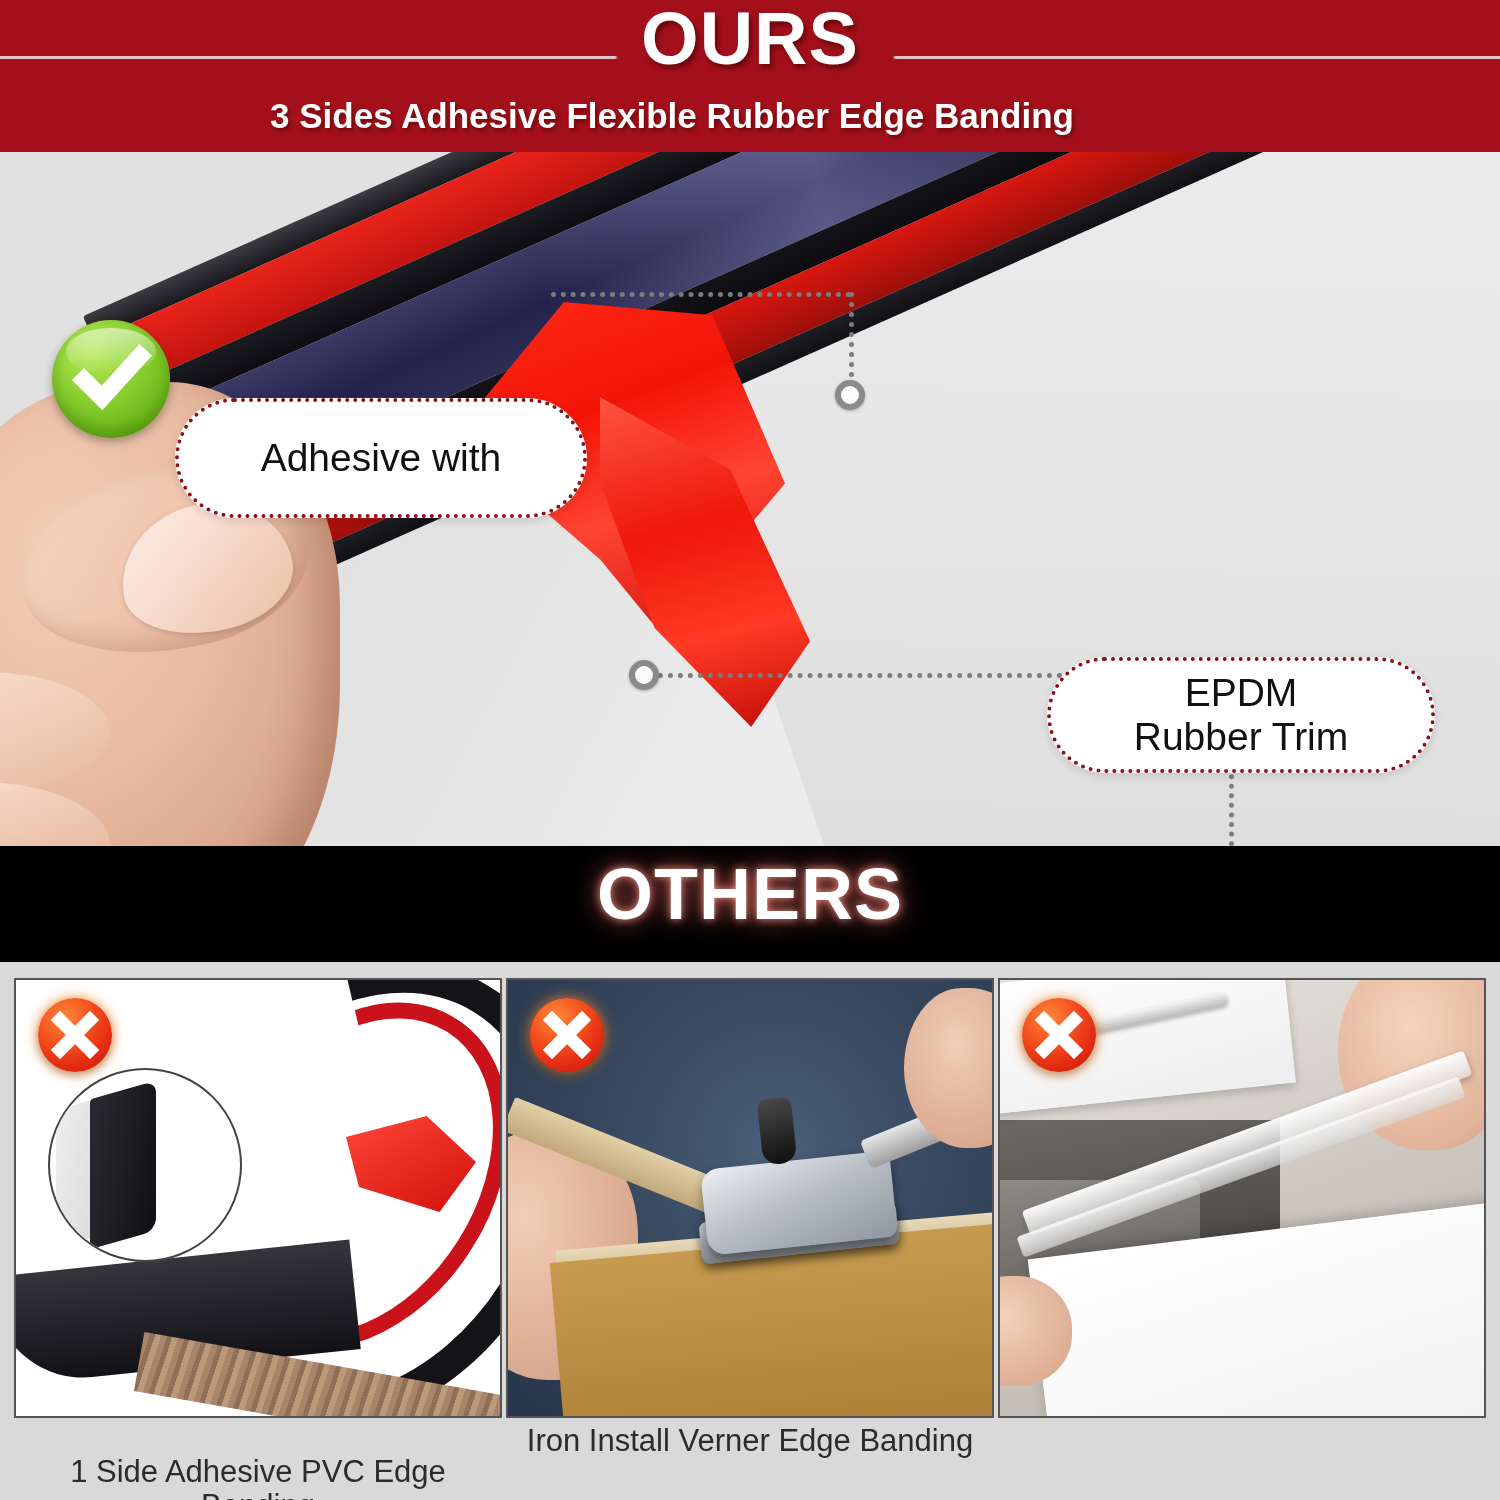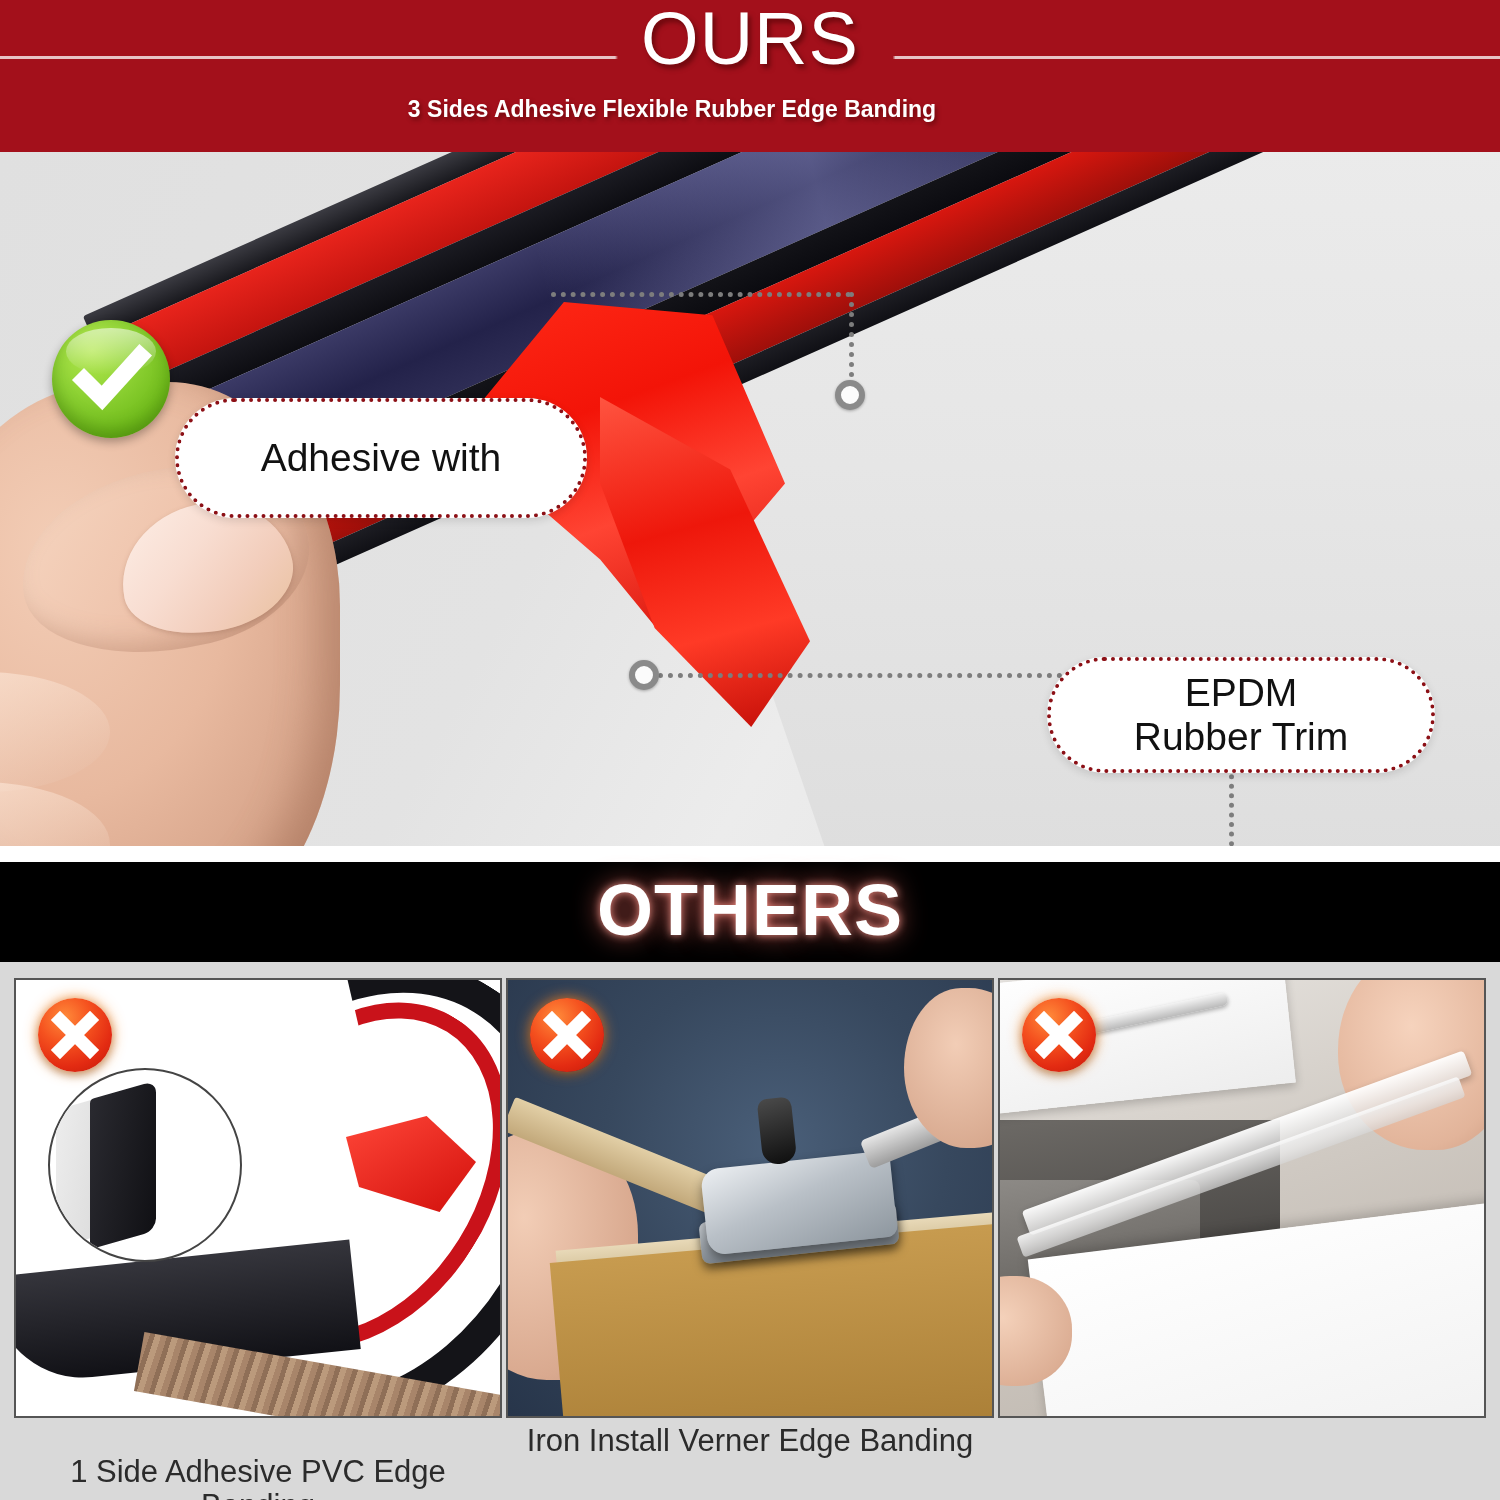--- a/index.html
+++ b/index.html
@@ -9,24 +9,24 @@
 
   
   .ours-header{position:absolute;left:0;top:0;width:1500px;height:152px;
      background:#A3101B;overflow:hidden;}
   .ours-rule{position:absolute;left:0;top:56px;width:1500px;height:3px;
      background:linear-gradient(to right,
         rgba(255,255,255,.75) 0%, rgba(255,255,255,.75) 41%,
         rgba(255,255,255,0) 41.2%, rgba(255,255,255,0) 59.5%,
         rgba(255,255,255,.75) 59.7%, rgba(255,255,255,.75) 100%);}
   .ours-title{position:absolute;left:0;top:2px;width:1500px;text-align:center;
-     font-size:74px;font-weight:normal;color:#fff;letter-spacing:1px;line-height:1;
+     font-size:74px;font-weight:bold;color:#fff;letter-spacing:1px;line-height:1;
      text-shadow:3px 4px 5px rgba(60,0,0,.55);}
   .ours-sub{position:absolute;left:0;top:98px;width:1344px;text-align:center;
-     font-size:23px;font-weight:bold;color:#fff;line-height:1;
+     font-size:35px;font-weight:bold;color:#fff;line-height:1;
      text-shadow:2px 3px 4px rgba(60,0,0,.5);}
 
   
   .hero{position:absolute;left:0;top:152px;width:1500px;height:694px;overflow:hidden;
      background:linear-gradient(118deg,#e0e0e0 0%,#e3e3e3 40%,#ececec 58%,#dedede 100%);}
   .hero-bgtilt{position:absolute;left:760px;top:-60px;width:1400px;height:900px;
      background:linear-gradient(200deg,#efefef 0%,#e6e6e6 45%,#d7d7d7 100%);
      transform:rotate(-19deg);}
 
   
@@ -88,21 +88,21 @@
 
   
   .check-badge{position:absolute;left:52px;top:168px;width:118px;height:118px;border-radius:50%;
      background:radial-gradient(circle at 34% 26%,#b3e84f 0%,#8ed234 38%,#72bd1c 70%,#5aa30f 100%);
      box-shadow:0 4px 10px rgba(0,0,0,.3),inset 0 -8px 16px rgba(40,90,0,.35);}
   .check-badge::before{content:"";position:absolute;left:12%;top:7%;width:76%;height:40%;
      border-radius:50%;background:linear-gradient(180deg,rgba(255,255,255,.55),rgba(255,255,255,0));}
   .check-badge svg{position:absolute;left:0;top:0;}
 
   
-  .others-bar{position:absolute;left:0;top:846px;width:1500px;height:116px;background:#000;margin-top:16px;}
+  .others-bar{position:absolute;left:0;top:846px;width:1500px;height:116px;background:#000;}
   .others-title{position:absolute;left:0;top:12px;width:1500px;text-align:center;
      font-size:72px;font-weight:bold;color:#fff;line-height:1;letter-spacing:1px;
      text-shadow:0 0 26px rgba(255,110,100,.75),0 0 9px rgba(255,170,160,.9);}
 
   
   .panels{position:absolute;left:0;top:962px;width:1500px;height:538px;background:#d9d9d9;}
   .panel{position:absolute;top:16px;width:488px;height:440px;overflow:hidden;
      background:#fff;border:2px solid #555;box-sizing:border-box;}
   .p1{left:14px;} .p2{left:506px;} .p3{left:998px;}
   .cap{position:absolute;top:462px;width:488px;text-align:center;

